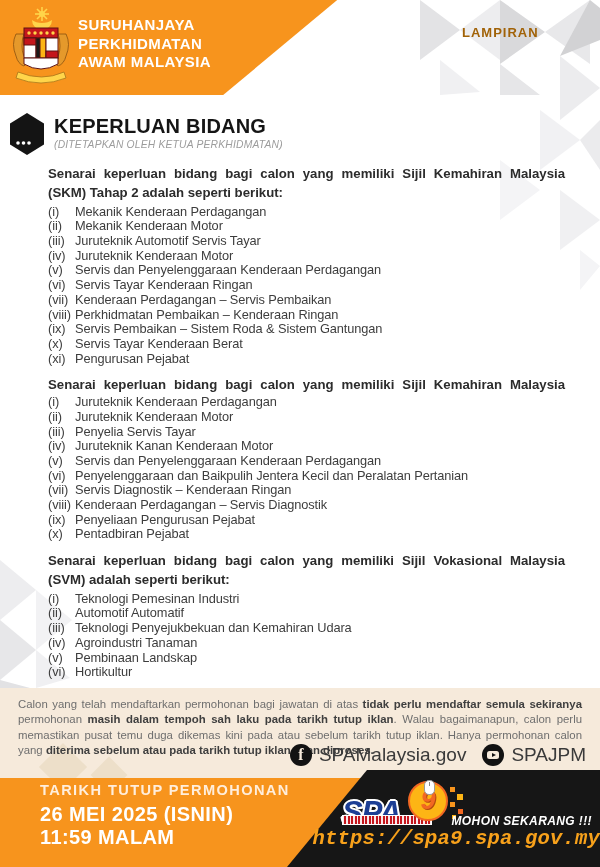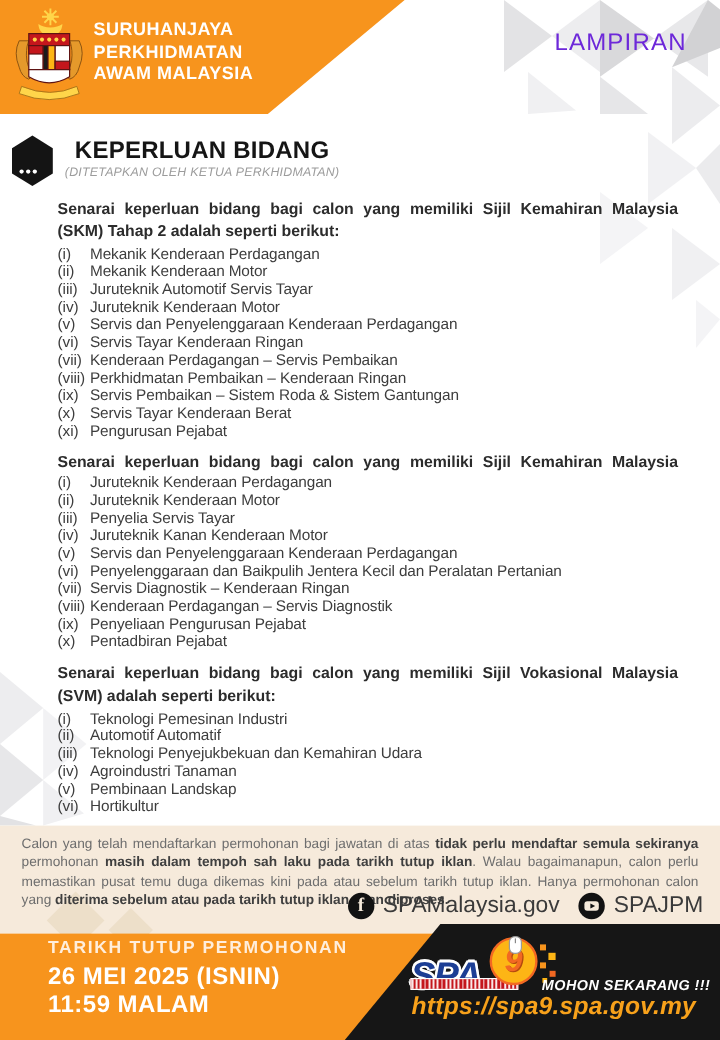--- a/index.html
+++ b/index.html
@@ -9,29 +9,29 @@
   
   .decor{position:absolute;inset:0;z-index:0;pointer-events:none;}
 
   
   .header{position:absolute;top:0;left:0;width:600px;height:95px;z-index:2;}
   .header-orange{position:absolute;inset:0;background:#F7941D;
     clip-path:polygon(0 0,56.2% 0,37.2% 100%,0 100%);}
   .crest{position:absolute;left:10px;top:6px;width:62px;height:80px;}
   .agency{position:absolute;left:78px;top:16px;color:#fff;font-weight:800;
     font-size:15px;line-height:18.5px;letter-spacing:.4px;}
-  .lampiran{position:absolute;left:462px;top:25px;color:#6d28d9;font-weight:400;
-    font-size:20px;letter-spacing:1px;}
+  .lampiran{position:absolute;left:462px;top:25px;color:#a16207;font-weight:700;
+    font-size:13px;letter-spacing:1px;}
 
   
   .main{position:absolute;top:112px;left:0;width:600px;padding:0 35px 0 48px;
     box-sizing:border-box;z-index:1;color:#3d3d3d;}
   .title-row{display:flex;align-items:flex-start;margin:0 0 9px -40px;}
   .hex{width:38px;height:44px;flex:0 0 38px;margin-right:8px;}
-  .title-h{font-size:20px;font-weight:800;color:#151515;letter-spacing:.2px;line-height:22px;margin-top:3px;text-align:center;}
+  .title-h{font-size:20px;font-weight:800;color:#151515;letter-spacing:.2px;line-height:22px;margin-top:3px;}
   .title-sub{font-size:10.3px;color:#9c9c9c;letter-spacing:.2px;margin-top:2px;font-style:italic;}
 
   .section{margin-bottom:10px;}
   .sec-h1{font-size:13.2px;font-weight:700;color:#2c2c2c;line-height:18.8px;
     text-align:justify;text-align-last:justify;}
   .sec-h2{font-size:13.2px;font-weight:700;color:#2c2c2c;line-height:18.8px;margin-bottom:2px;}
   .li{display:flex;font-size:12.8px;line-height:14.7px;color:#3d3d3d;letter-spacing:-.1px;}
   .li .n{flex:0 0 27px;flex-shrink:0;white-space:nowrap;}
   .li .t{flex:1;}
 
@@ -74,22 +74,22 @@
   .spa-circle{position:absolute;left:66px;top:0px;width:40px;height:40px;border-radius:50%;
     background:#FDB515;border:2px solid #F26822;box-sizing:border-box;}
   .spa-nine{position:absolute;left:0;top:2px;width:36px;text-align:center;font-size:27px;
     font-weight:800;font-style:italic;color:#F26822;text-shadow:1px 1px 0 #b34a0e;}
   .spa-mouse{position:absolute;left:14px;top:-3px;width:9px;height:13px;border-radius:5px;
     background:#fff;border:1px solid #999;}
   .spa-mouse::after{content:"";position:absolute;left:3.5px;top:1px;width:1.5px;height:4px;background:#888;}
   .px{position:absolute;background:#F7941D;}
   .cta{position:absolute;right:8px;top:814px;font-size:12px;font-weight:800;font-style:italic;
     color:#fff;letter-spacing:.4px;z-index:5;}
-  .url{position:absolute;right:20px;top:827px;font-size:20.5px;font-weight:800;font-style:italic;
-    color:#F7A11B;z-index:5;letter-spacing:.2px;cursor:pointer;}
+  .url{position:absolute;right:0;top:827px;font-size:20.5px;font-weight:800;font-style:italic;
+    color:#F7A11B;z-index:5;letter-spacing:.2px;cursor:pointer;font-family:Liberation Mono, monospace;}
 </style>
 </head>
 <body>
 
 <div class="page">
 
   <svg class="decor" width="600" height="867" viewBox="0 0 600 867">
 
     <polygon points="420,0 460,30 420,60" fill="#e3e3e5"></polygon>
     <polygon points="460,30 500,0 500,60" fill="#ededef"></polygon>

